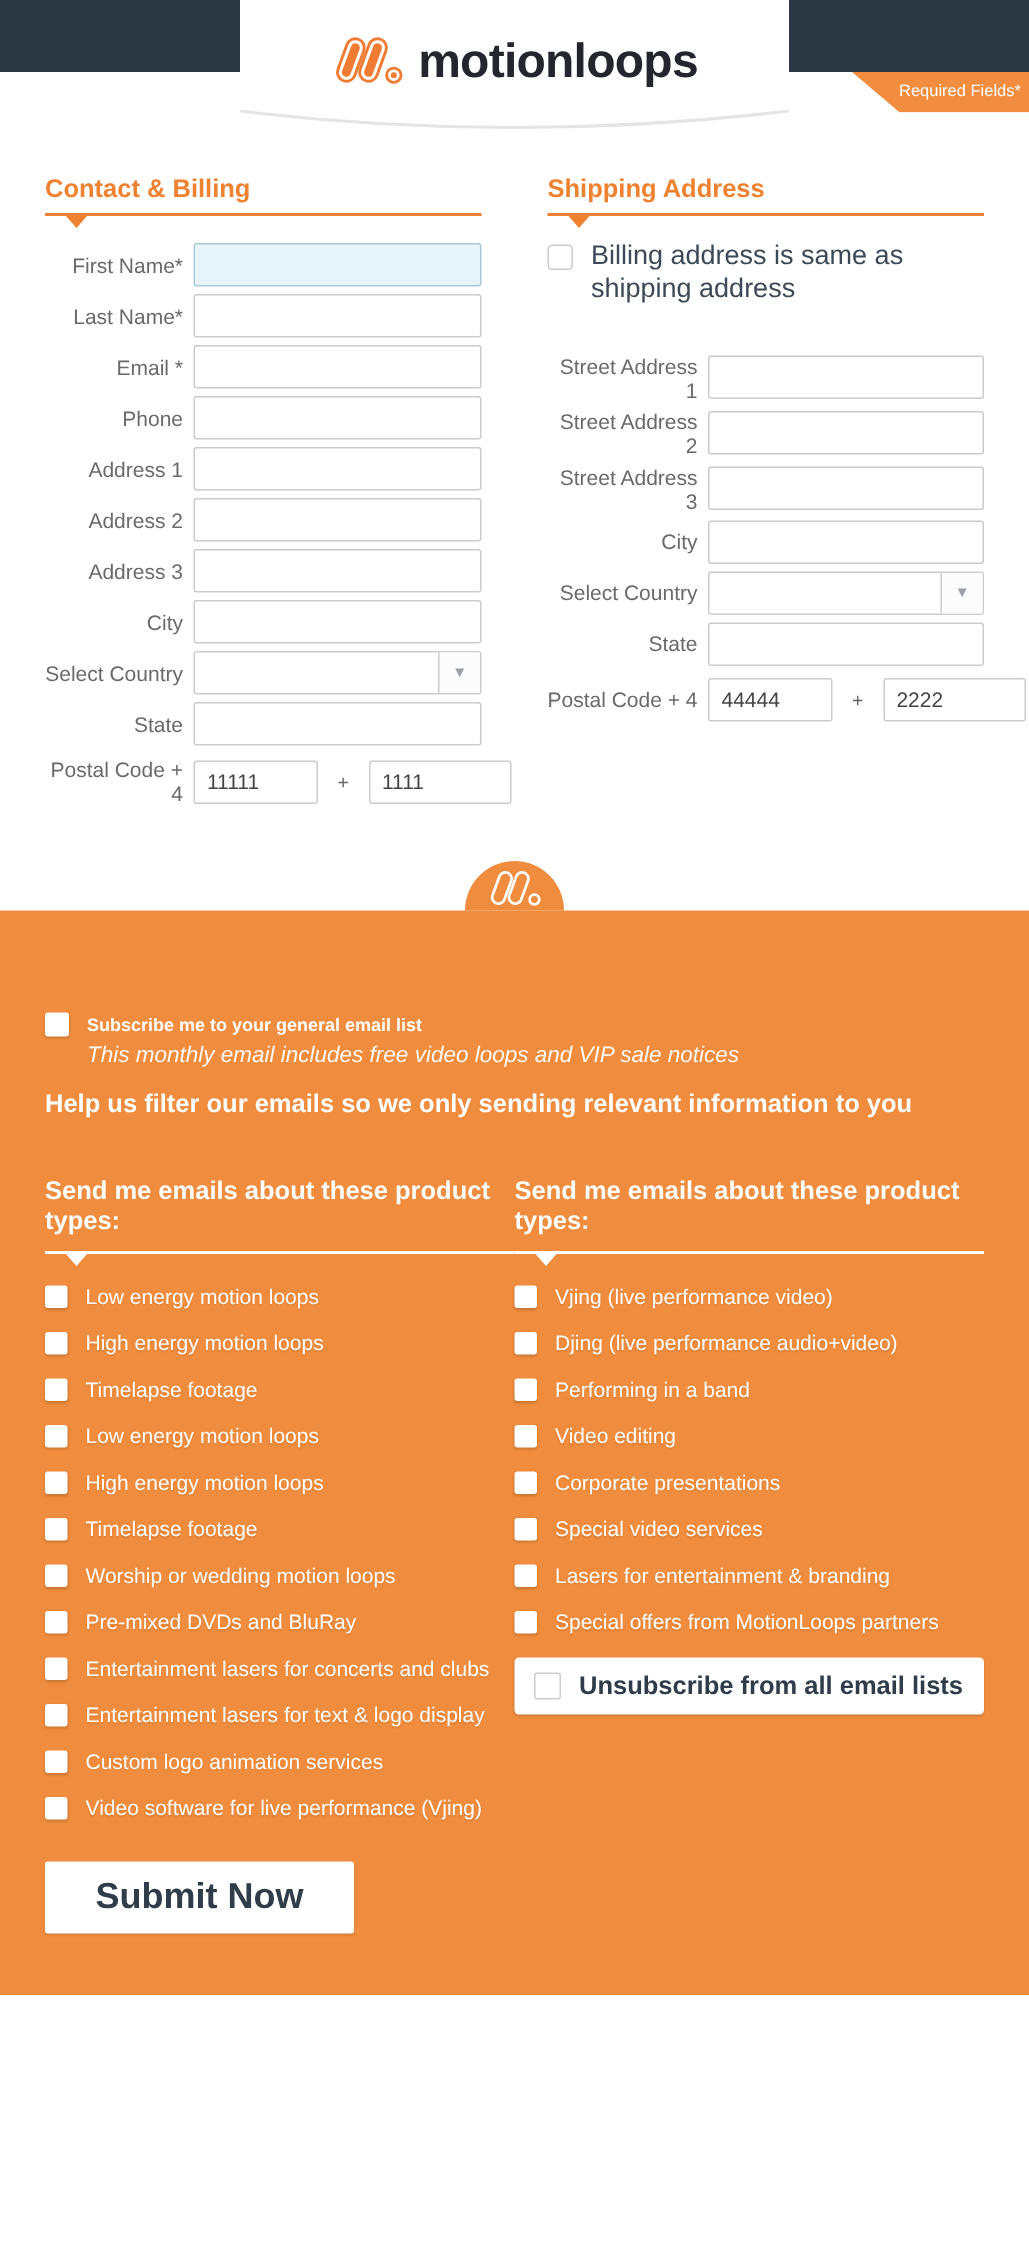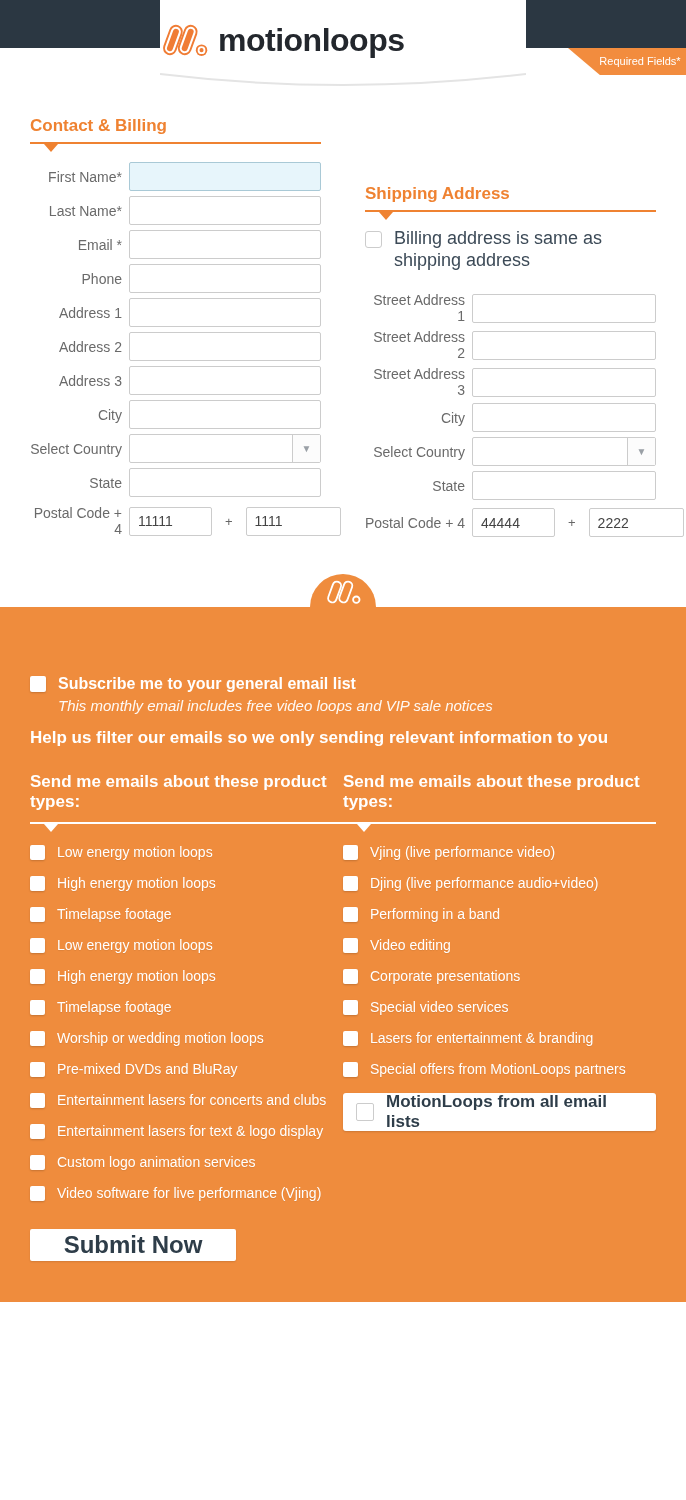--- a/index.html
+++ b/index.html
@@ -2,34 +2,34 @@
 <html><head>
 <meta charset="utf-8">
 <style>
   * { box-sizing: border-box; margin: 0; padding: 0; }
   body { background:#ffffff; font-family:"Liberation Sans", sans-serif; }
   .page { width:686px; position:relative; background:#fff; }
 
   
   .topbar { height:48px; background:#2b3742; position:relative; }
   .logo-panel { position:absolute; left:160px; top:0; width:366px; height:74px;
-    background:#fff; z-index:3; display:flex; align-items:center; justify-content:flex-start; }
+    background:#fff; z-index:3; display:flex; align-items:center; justify-content:center; }
   .logo-row { display:flex; align-items:center; gap:10px; margin-top:6px; }
   .logo-text { font-size:32px; font-weight:bold; color:#23272d; letter-spacing:-0.5px; }
   .panel-curve { position:absolute; left:0; top:73px; width:366px; height:18px; display:block; }
   .ribbon { position:absolute; top:48px; right:0; width:118px; height:27px; background:#f28c3e;
     clip-path:polygon(0 0, 100% 0, 100% 100%, 27% 100%);
     color:#fff; font-size:11px; line-height:27px; text-align:center; padding-left:26px; }
 
   
   .page-title { text-align:center; margin-top:62px; font-size:40px; line-height:46px;
     font-weight:normal; color:#39454f; letter-spacing:0.5px; }
 
   
-  .form-columns { display:flex; gap:44px; padding:0 30px; margin-top:68px;align-items:flex-end; }
+  .form-columns { display:flex; gap:44px; padding:0 30px; margin-top:68px; }
   .col { flex:1; min-width:0; }
   .sec-heading { color:#ef8231; font-size:17px; font-weight:bold; margin-bottom:6px; }
   .sec-underline { height:2px; background:#ef8231; position:relative; }
   .tri { position:absolute; left:14px; top:2px; width:0; height:0;
     border-left:7px solid transparent; border-right:7px solid transparent; border-top:8px solid #ef8231; }
   .fields { display:flex; flex-direction:column; gap:5px; margin-top:18px; }
   .field-row { display:flex; align-items:center; gap:7px; min-height:29px; }
   .field-row label { width:92px; flex:none; text-align:right; color:#6a6a6a; font-size:14px; }
   .col-shipping .field-row label { width:100px; }
   .field-row input[type=text] { flex:1; min-width:0; height:29px; border:1px solid #ccc;
@@ -37,56 +37,56 @@
   .field-row input.focused { background:#e7f5fb; border-color:#a9c9d6; }
   .select-box { flex:1; min-width:0; height:29px; border:1px solid #ccc; border-radius:2px;
     background:#fff; position:relative; cursor:pointer; }
   .arrow-cell { position:absolute; right:0; top:0; bottom:0; width:28px; border-left:1px solid #ccc;
     display:flex; align-items:center; justify-content:center; color:#9aa0a6; font-size:10px; background:#fcfcfc; }
   .postal { margin-top:8px; }
   .postal input.zip { flex:none; width:83px; }
   .postal input.plus4 { flex:none; width:95px; }
   .plus { color:#666; font-size:13px; padding:0 6px; }
 
-  .same-row { display:flex; gap:12px; align-items:flex-start; margin:16px 0 20px; cursor:pointer; }
+  .same-row { display:flex; gap:12px; align-items:flex-start; margin:16px 0 32px; cursor:pointer; }
   .cb-light { width:17px; height:17px; flex:none; border:1px solid #ccc; border-radius:3px; background:#fff; margin-top:3px; }
   .same-label { font-size:18px; color:#3c4a57; line-height:1.22; }
 
   
   .email-section { background:#ef8c3d; margin-top:70px; position:relative;
     padding:68px 30px 41px; }
   .bump { position:absolute; top:-33px; left:50%; transform:translateX(-50%);
     width:66px; height:33px; border-radius:66px 66px 0 0; background:#ef8c3d;
     display:flex; align-items:flex-end; justify-content:center; }
   .bump svg { margin-bottom:1px; }
 
   .subscribe-row { display:flex; align-items:center; gap:12px; cursor:pointer; }
   .cb-white { width:16px; height:16px; flex:none; background:#fff; border-radius:2px;
     box-shadow:0 1px 2px rgba(0,0,0,0.18); }
-  .subscribe-label { color:#fff; font-size:16px; font-weight:bold; }
+  .subscribe-label { color:#fff; font-size:12px; font-weight:bold; }
   .note { color:#fff; font-style:italic; font-size:15px; margin:4px 0 0 28px; opacity:0.95; }
   .filter-heading { color:#fff; font-size:17px; font-weight:bold; margin-top:14px; line-height:20px; }
 
-  .email-cols { display:flex; margin-top:24px; }
+  .email-cols { display:flex; margin-top:38px; }
   .email-col { flex:1; min-width:0; }
   .email-col-heading { color:#fff; font-size:17px; font-weight:bold; line-height:20px; }
   .white-underline { height:2px; background:#fff; position:relative; margin-top:10px; }
   .white-underline .tri { border-top-color:#fff; }
   .check-list { display:flex; flex-direction:column; gap:15px; margin-top:20px; }
   .check-item { display:flex; align-items:center; gap:12px; cursor:pointer; }
   .check-item .cb-white { width:15px; height:15px; }
   .check-item .lbl { color:#fff; font-size:14px; text-shadow:0 1px 1px rgba(0,0,0,0.08); }
 
   .unsub { margin-top:16px; background:#fff; border-radius:3px; height:38px;
     display:flex; align-items:center; gap:12px; padding:0 13px; cursor:pointer;
     box-shadow:0 1px 2px rgba(0,0,0,0.15); }
   .unsub .cb { width:18px; height:18px; flex:none; border:1px solid #ccc; border-radius:2px; background:#fff; }
   .unsub span { color:#2e3d49; font-size:17px; font-weight:bold; }
 
-  .submit-btn { margin-top:28px; width:206px; height:32px; background:#fff; border:none;
+  .submit-btn { margin-top:28px; width:206px; height:48px; background:#fff; border:none;
     border-radius:2px; color:#2e3d49; font-size:24px; font-weight:bold;
     font-family:"Liberation Sans", sans-serif; cursor:pointer; box-shadow:0 1px 2px rgba(0,0,0,0.12); }
 </style>
 </head>
 <body>
 
 <div class="page">
 
   <header class="topbar">
     <div class="logo-panel">
@@ -332,21 +332,21 @@
               <span class="cb-white"></span>
               <span class="lbl">Lasers for entertainment &amp; branding</span>
             </div>
             <div class="check-item">
               <span class="cb-white"></span>
               <span class="lbl">Special offers from MotionLoops partners</span>
             </div>
           </div>
         <div class="unsub">
           <span class="cb"></span>
-          <span>MotionLoops from all email lists</span>
+          <span>Unsubscribe from all email lists</span>
         </div>
       </div>
     </div>
 
     <button class="submit-btn">Submit Now</button>
   </section>
 
 </div>
 
 </body></html>

